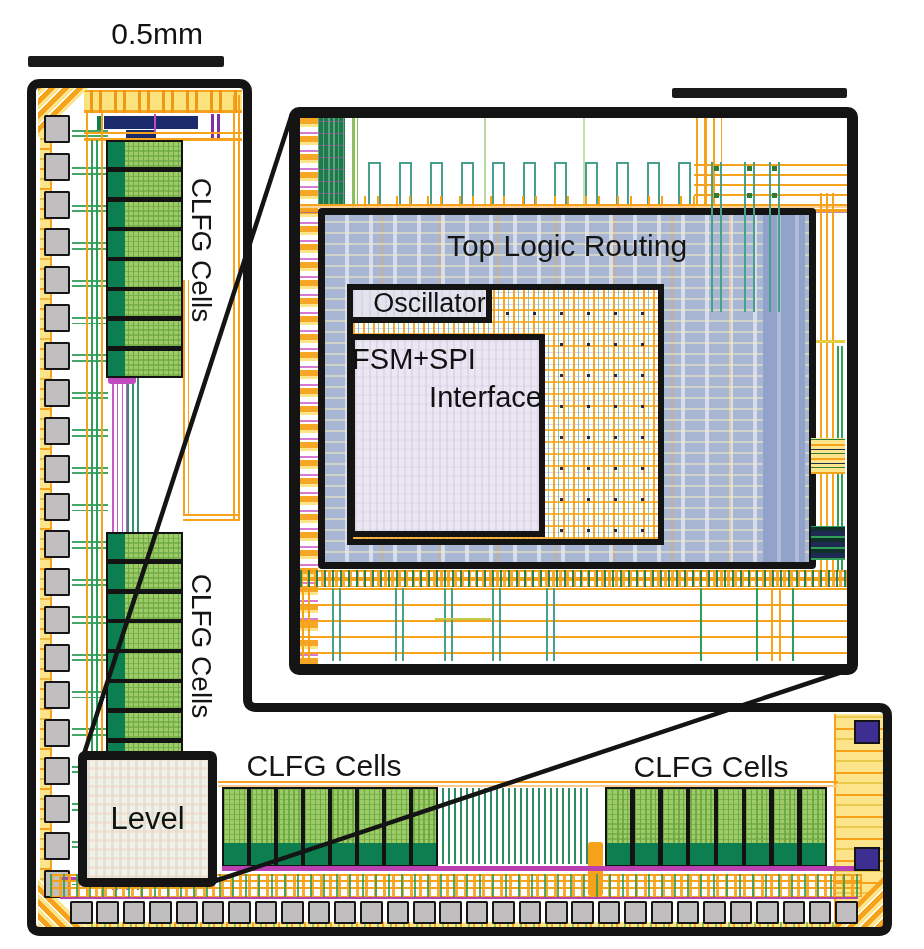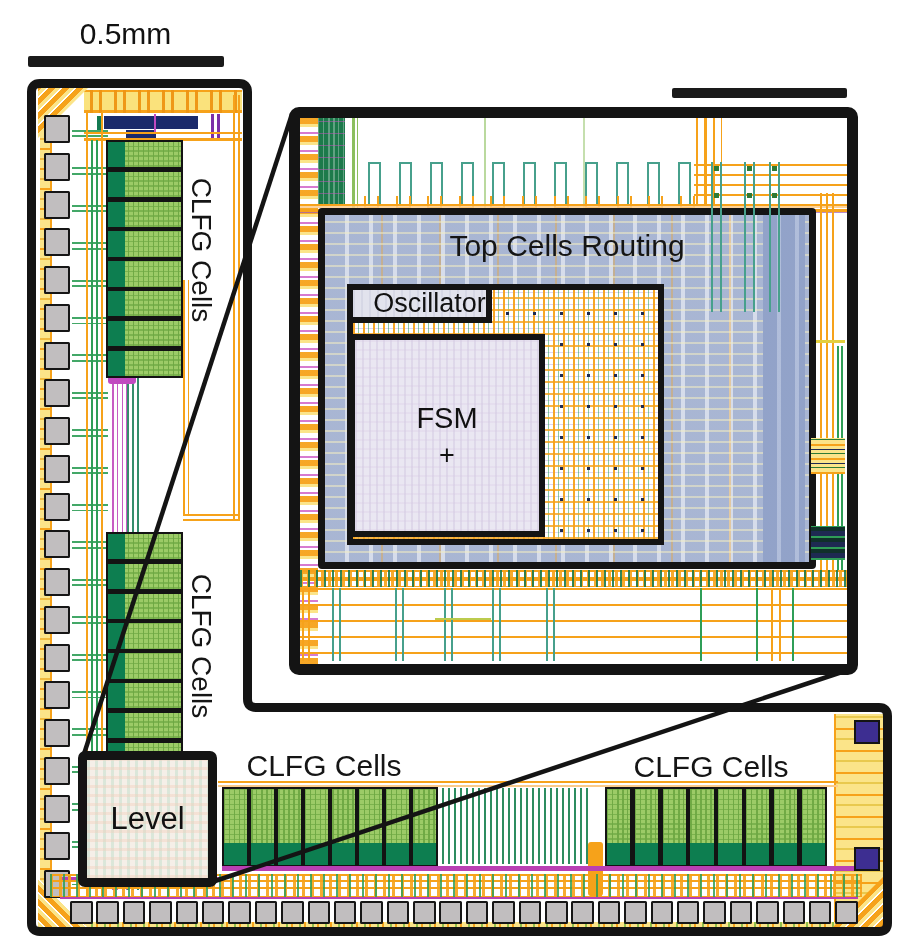--- a/index.html
+++ b/index.html
@@ -3,21 +3,21 @@
 <meta charset="utf-8">
 <style>
   html,body{margin:0;padding:0;background:#fff;}
   #stage{position:relative;width:924px;height:949px;background:#fff;overflow:hidden;
          font-family:"Liberation Sans",sans-serif;color:#111;}
   .abs{position:absolute;}
   .lbl{position:absolute;text-align:center;white-space:nowrap;color:#151515;}
 
   
   .sbar{position:absolute;background:#1a1a1a;border-radius:2px;}
-  .stext{position:absolute;font-size:30px;text-align:center;color:#111;}
+  .stext{position:absolute;font-size:30px;text-align:right;color:#111;}
 
   
   .pad{background:#c1bebf;border:2.5px solid #161616;border-radius:1.5px;box-sizing:border-box;}
   .cell{box-sizing:border-box;border:1.8px solid #131313;}
   .cell-v{background:
       linear-gradient(90deg,#0d7e50 0 17px,rgba(0,0,0,0) 17px),
       repeating-linear-gradient(90deg,rgba(110,168,67,.95) 0 1.5px,transparent 1.5px 5px),
       repeating-linear-gradient(0deg,rgba(110,168,67,.7) 0 1.5px,transparent 1.5px 5px),
       #9ccb67;}
   .cell-h{background:
@@ -87,21 +87,21 @@
       repeating-linear-gradient(0deg,transparent 0 6px,rgba(125,90,200,.25) 6px 7px,transparent 7px 12px),
       #fff;}
   .dots{position:absolute;inset:0;background-image:radial-gradient(circle,#1e2a52 0 1.7px,transparent 2px);
         background-size:27px 31px;background-position:6px 8px;}
   .oscbox{box-sizing:content-box;border:6px solid #141414;background:
       repeating-linear-gradient(90deg,rgba(200,202,220,.45) 0 2px,transparent 2px 8px),#e2e3ed;
       display:flex;align-items:center;justify-content:center;}
   .fsmbox{box-sizing:content-box;border:6px solid #141414;background:
       repeating-linear-gradient(90deg,rgba(210,200,225,.5) 0 2px,transparent 2px 7px),
       repeating-linear-gradient(0deg,rgba(225,215,235,.55) 0 2px,transparent 2px 9px),#eae7f2;
-      display:flex;flex-direction:column;align-items:center;justify-content:center;}
+      display:flex;justify-content:center;}
   .itick{background:
       repeating-linear-gradient(90deg,rgba(27,122,75,.9) 0 2px,transparent 2px 8px),
       repeating-linear-gradient(90deg,rgba(246,162,26,.9) 0 3px,transparent 3px 7px),
       repeating-linear-gradient(180deg,#f6a21a 0 2px,transparent 2px 7px,#f6a21a 7px 9px,transparent 9px);}
   .ihl{background:repeating-linear-gradient(180deg,#f6a21a 0 1.8px,transparent 1.8px 16px);}
   .ipair{box-sizing:border-box;border-left:2px solid #47a08c;border-right:2px solid #47a08c;}
   .ycluster{background:repeating-linear-gradient(0deg,#f6a21a 0 2px,#fbe489 2px 6px,#2f7a35 6px 7.5px,#fbe489 7.5px 10px,#1e2a52 10px 11px,#fbe489 11px 14px);}
   .dcluster{background:repeating-linear-gradient(0deg,#2f9e57 0 2px,#1e2a52 2px 7px,#10312a 7px 11px);}
   .ohtriple{background:repeating-linear-gradient(180deg,#f6a21a 0 2px,transparent 2px 10px);}
   .ovtriple{background:repeating-linear-gradient(90deg,#f6a21a 0 2px,transparent 2px 8.5px);}
@@ -312,36 +312,37 @@
         <div class="orect" style="width: 15px; height: 13px;"></div>
         <div class="orect" style="width: 15px; height: 13px;"></div>
         <div class="orect" style="width: 15px; height: 13px;"></div>
       </div>
     <div class="in oband" style="left:0;top:86px;width:547px;height:10px;"></div>
     <div class="in ovtriple" style="left:396px;top:0;width:26px;height:88px;"></div>
     <div class="in ohtriple" style="left:394px;top:46px;width:153px;height:36px;"></div>
 
     <div class="in tlr" style="left:18px;top:90px;width:484px;height:347px;">
       <div class="tlr-dark"></div>
-      <div class="lbl" style="left:0;top:14px;width:100%;font-size:30px;">Top Cells Routing</div>
+      <div class="lbl" style="left:0;top:14px;width:100%;font-size:30px;">Top Logic Routing</div>
     </div>
 
     <div class="in tpair2" style="left:411px;top:44px;width:11px;height:150px;"></div>
     <div class="in tpair2" style="left:444px;top:44px;width:11px;height:150px;"></div>
     <div class="in tpair2" style="left:469px;top:44px;width:11px;height:150px;"></div>
 
     <div class="in subbox" style="left:47px;top:166px;width:305px;height:249px;">
       <div class="dots"></div>
     </div>
     <div class="in oscbox" style="left:47px;top:166px;width:133px;height:27px;">
       <span style="font-size:27px;margin-left:20px;">Oscillator</span>
     </div>
     <div class="in fsmbox" style="left:49px;top:216px;width:184px;height:191px;">
       <span style="font-size:29px;line-height:38px;">FSM</span>
       <span style="font-size:27px;line-height:36px;">+</span>
+      <span style="font-size:29px;line-height:38px;">SPI Interface</span>
     </div>
 
     <div class="in itick" style="left:0;top:452px;width:547px;height:17px;"></div>
     <div class="in ihl" style="left:0;top:470px;width:547px;height:73px;"></div>
     <div class="in ipair" style="left:32px;top:470px;width:9px;height:73px;"></div>
     <div class="in ipair" style="left:95px;top:470px;width:9px;height:73px;"></div>
     <div class="in ipair" style="left:144px;top:470px;width:9px;height:73px;"></div>
     <div class="in ipair" style="left:192px;top:470px;width:9px;height:73px;"></div>
     <div class="in ipair" style="left:246px;top:470px;width:9px;height:73px;"></div>
     <div class="in" style="left:400px;top:470px;width:2px;height:73px;background:#2f9e57;"></div>

